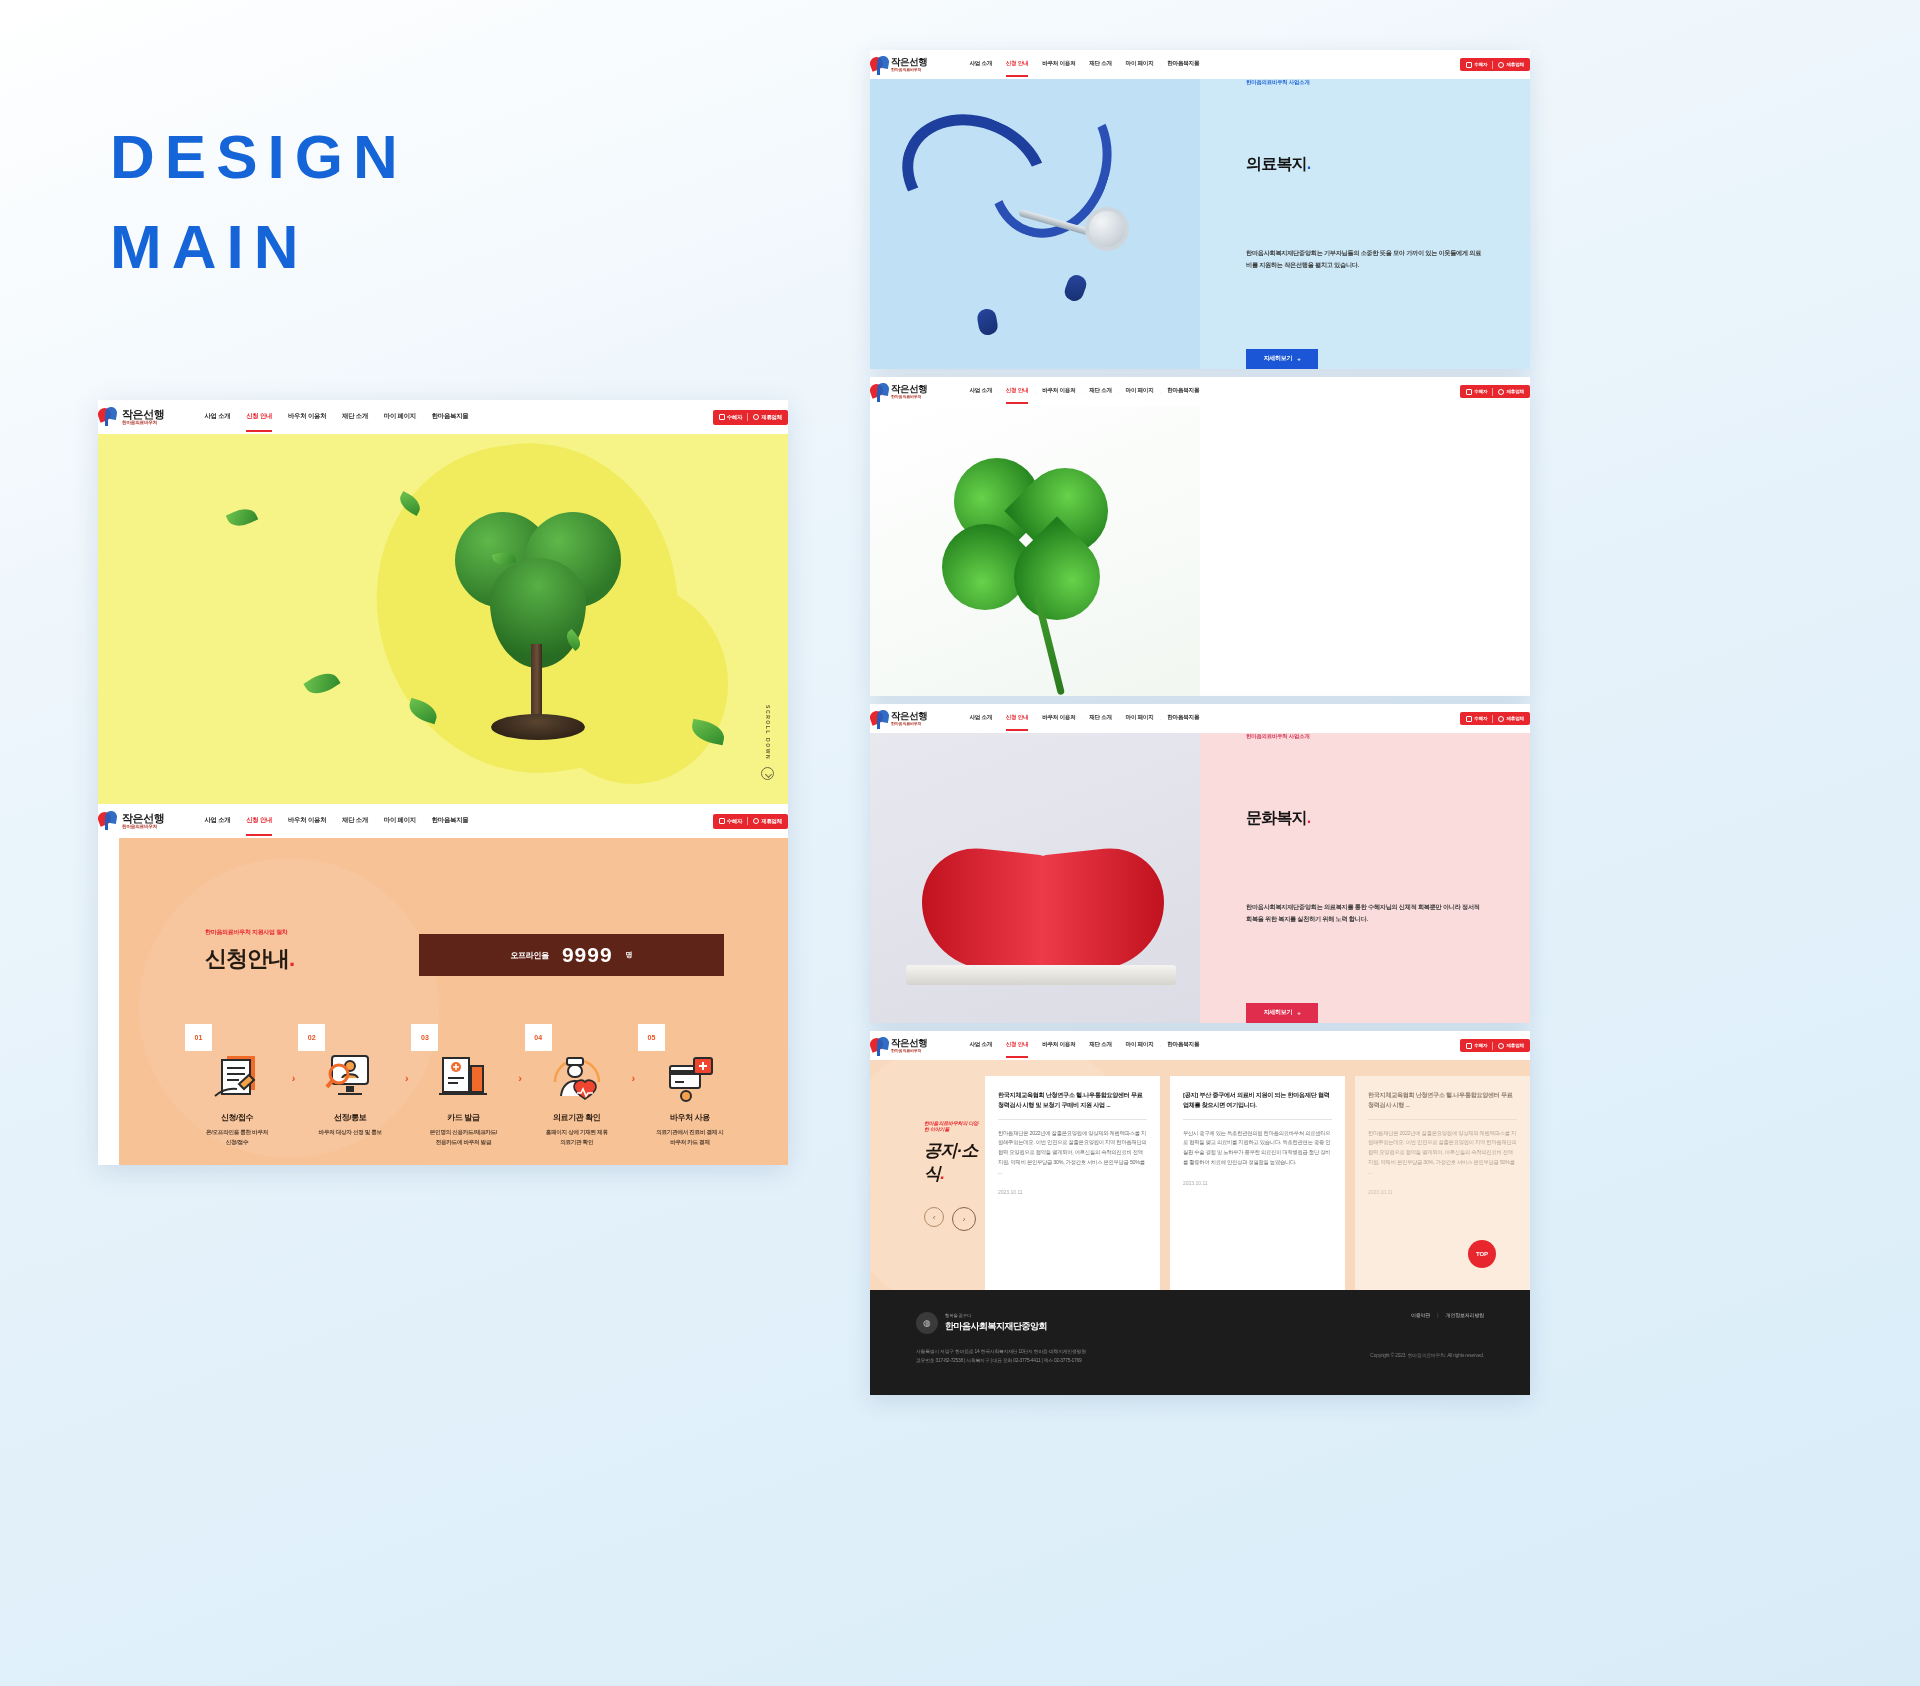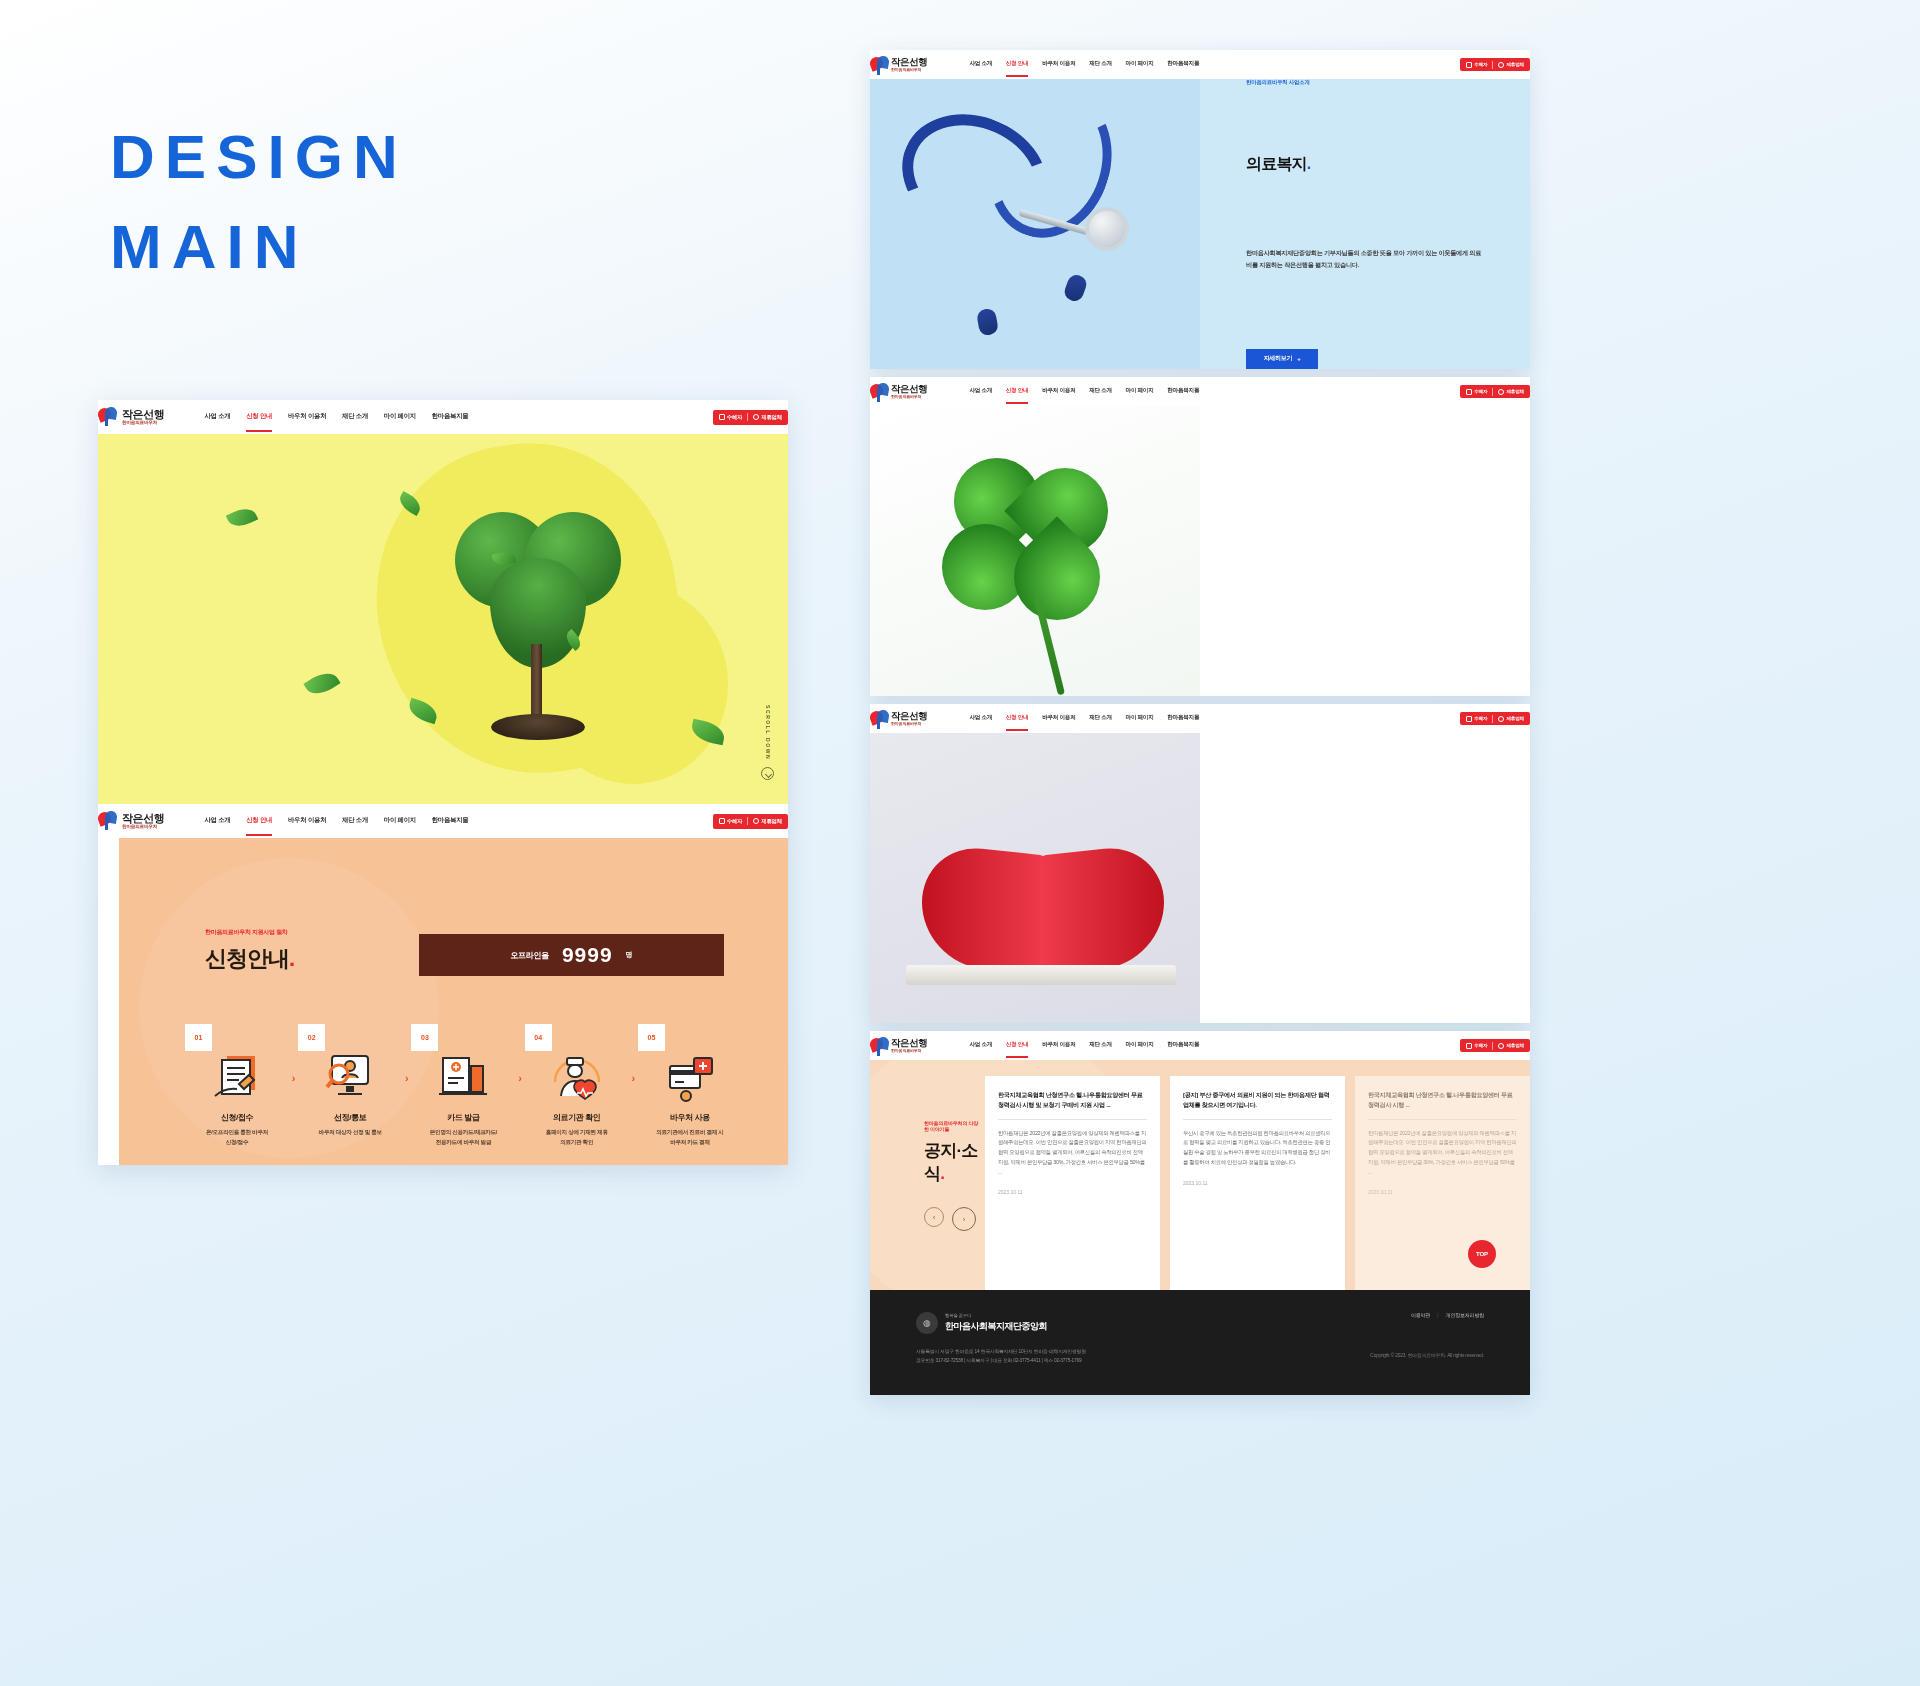--- a/index.html
+++ b/index.html
@@ -323,21 +323,21 @@
 
   .ph-pinkpane { background: #fbdcdc; }
   .ph-mintpane { background: #aeeccd; }
 
   
   .notice { display: flex; height: 230px; background: #f8d9bd; position: relative; overflow: hidden; }
   .notice .swoosh {
     position: absolute; left: -40px; top: -30px; width: 320px; height: 290px;
     background: rgba(255,255,255,.13); border-radius: 50%;
   }
-  .notice-left { width: 230px; position: relative; padding: 60px 0 0 54px; }
+  .notice-left { width: 230px; position: relative; padding: 60px 0 0 54px; font-style: italic; }
   .notice-eyebrow { font-size: 5px; font-weight: 800; color: #e8262d; letter-spacing: -.2px; }
   .notice-title { font-size: 17px; font-weight: 800; color: #1c1410; letter-spacing: -.8px; margin-top: 7px; }
   .notice-title .dot { color: #e8262d; }
   .arrows { display: flex; gap: 8px; margin-top: 22px; }
   .arrows div {
     width: 20px; height: 20px; border-radius: 50%; border: 1px solid #b58a66;
     color: #8a6344; font-size: 8px; display: flex; align-items: center; justify-content: center;
   }
   .arrows div.big { width: 24px; height: 24px; border-color: #8a6344; }
   .cards { display: flex; gap: 10px; padding: 16px 0 0 6px; }
@@ -761,20 +761,29 @@
           </span>
       </div>
     </div>
 
     <div class="split">
       <div class="half ph-book">
         <div class="pg lt"></div>
           <div class="pg rt"></div>
           <div class="base"></div>
       </div>
+      <div class="half copy ph-pinkpane">
+        <div class="eyebrow" style="color:#d6365a">한마음의료바우처 사업소개</div>
+        <div class="sec-title"><span>문화복지</span><span style="color:#e02d4e">.</span></div>
+        <div class="sec-desc">한마음사회복지재단중앙회는 의료복지를 통한 수혜자님의 신체적 회복뿐만 아니라 정서적 회복을 위한 복지를 실천하기 위해 노력 합니다.</div>
+        <button class="cta" style="background:#e02d4e">
+          <span>자세히보기</span>
+          <span>+</span>
+        </button>
+      </div>
     </div>
   </div>
 
   <div class="rmock">
     <div class="topbar">
       <div class="logo">
         <div class="logo-mark">
             <div class="c1"></div>
             <div class="c2"></div>
             <div class="stem"></div>

